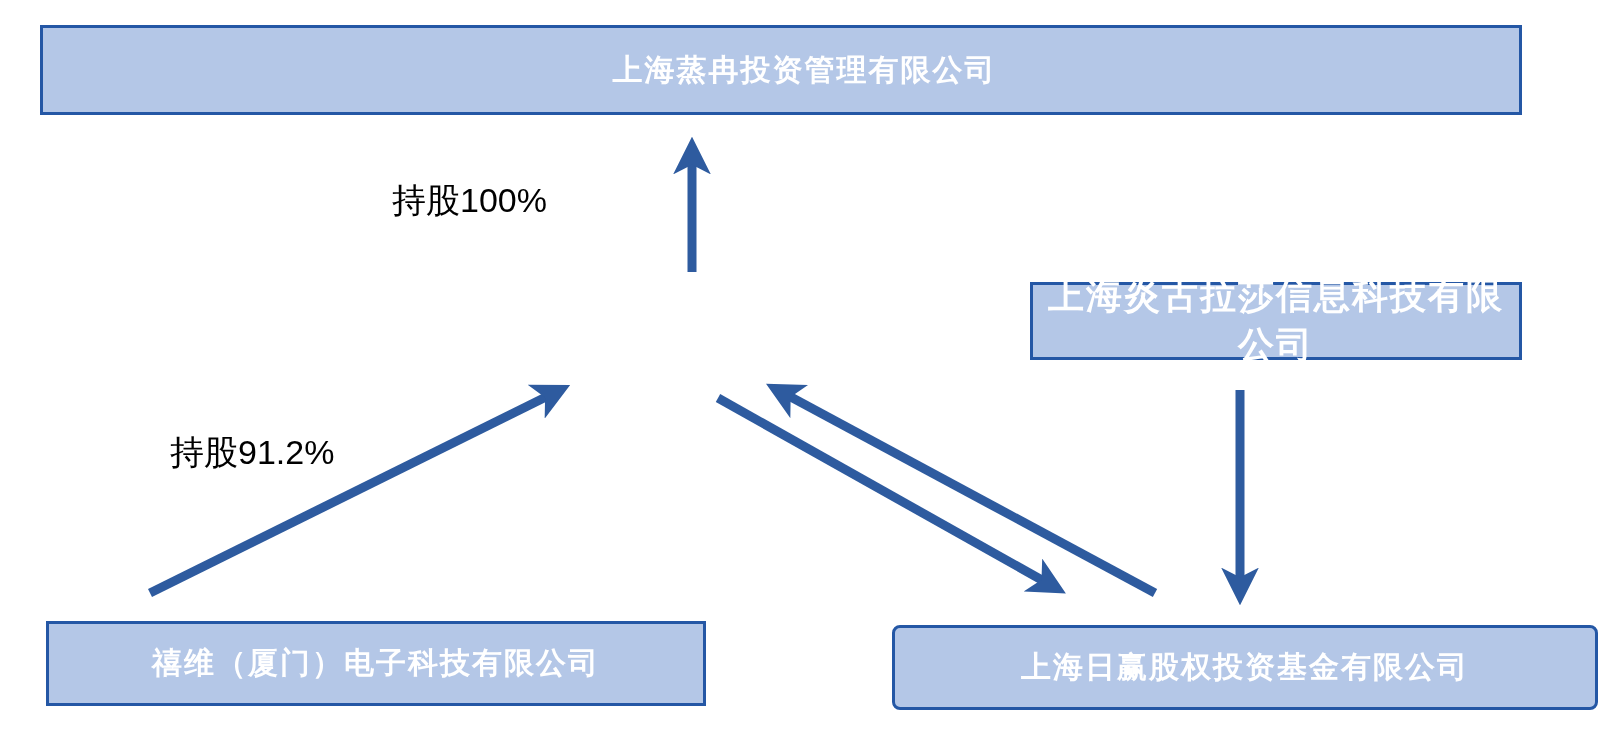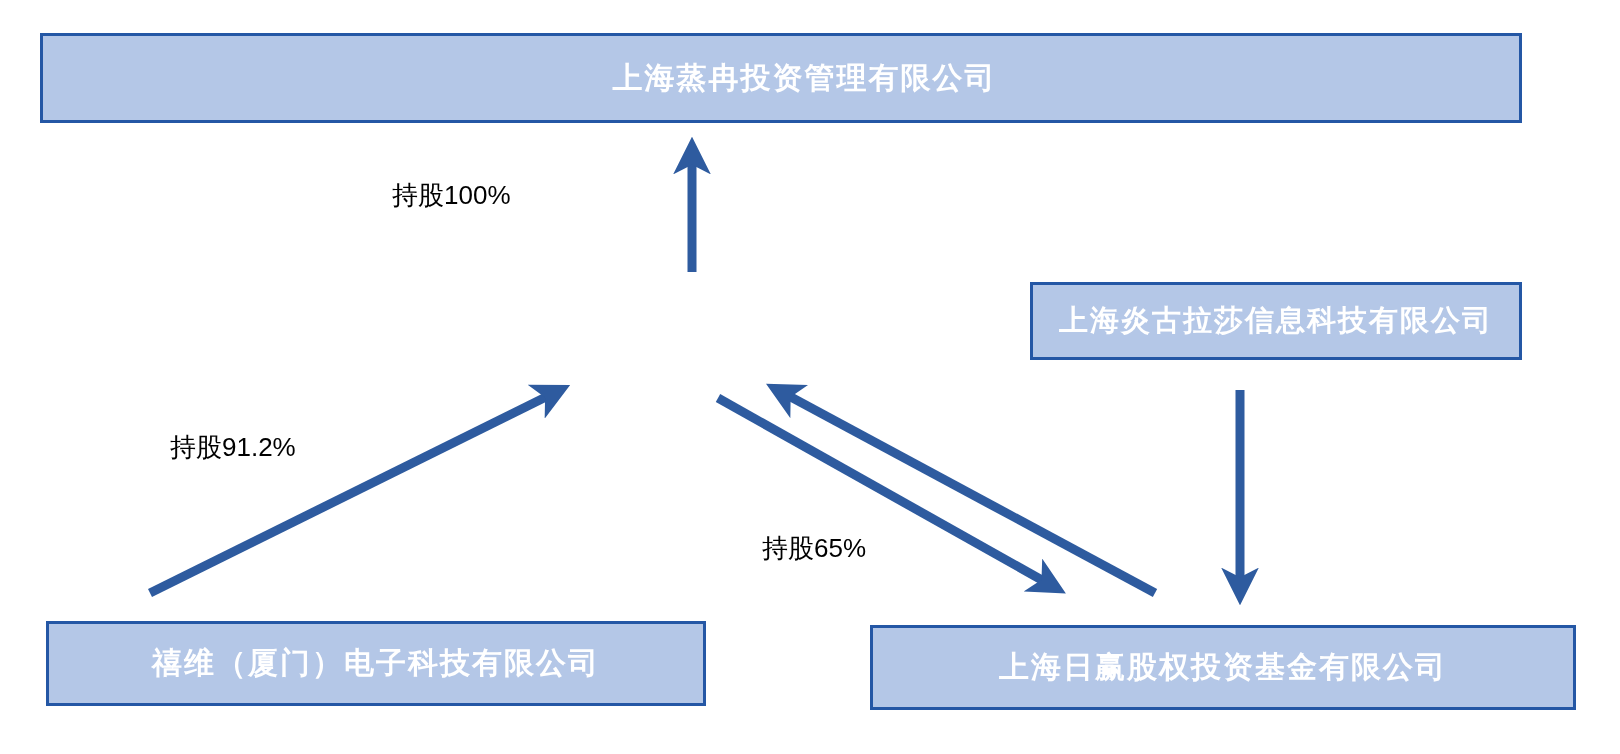--- a/index.html
+++ b/index.html
@@ -33,29 +33,29 @@
     text-align: center;
   }
   .node.blue {
     background: var(--box-blue-fill);
     border: 3px solid var(--box-blue-border);
   }
   .node.yellow {
     background: var(--box-yellow-fill);
     border: 3px solid var(--box-yellow-border);
   }
-  .node-top          { left: 40px;   top: 33px;  width: 1482px; height: 90px; padding-left: 47px; }
+  .node-top          { left: 40px;   top: 25px;  width: 1482px; height: 90px; padding-left: 47px; }
   .node-holding      { left: 310px;  top: 281px; width: 648px;  height: 82px; }
-  .node-tech         { left: 1030px; top: 282px; width: 492px;  height: 78px; font-size: 29px; }
+  .node-tech         { left: 1030px; top: 282px; width: 492px;  height: 78px; font-size: 36px; }
   .node-xiamen       { left: 46px;   top: 621px; width: 660px;  height: 85px; }
-  .node-fund         { left: 870px;  top: 625px; width: 706px;  height: 85px; }
+  .node-fund         { left: 892px;  top: 625px; width: 706px;  height: 85px; border-radius: 8px; }
   .edge-label {
     position: absolute;
     color: var(--label-text);
-    font-size: 26px;
+    font-size: 34px;
     font-family: "Liberation Sans", sans-serif;
     white-space: nowrap;
   }
   .label-100  { left: 392px;  top: 178px; }
   .label-912  { left: 170px;  top: 396px; margin-top: 34px; }
   .label-88   { left: 906px;  top: 400px; }
   .label-65   { left: 762px;  top: 531px; }
   .label-35   { left: 1266px; top: 547px; }
   .arrow-layer {
     position: absolute;
@@ -91,16 +91,15 @@
 
   <div class="node blue node-xiamen">禧维（厦门）电子科技有限公司</div>
 
   <div class="node blue node-fund">上海日赢股权投资基金有限公司</div>
 
   <div class="edge-label label-100">持股100%</div>
 
   <div class="edge-label label-912">持股91.2%</div>
 
 
-  <div class="edge-label label-65">持股65%</div>
 
 
 </div>
 
 </body></html>

